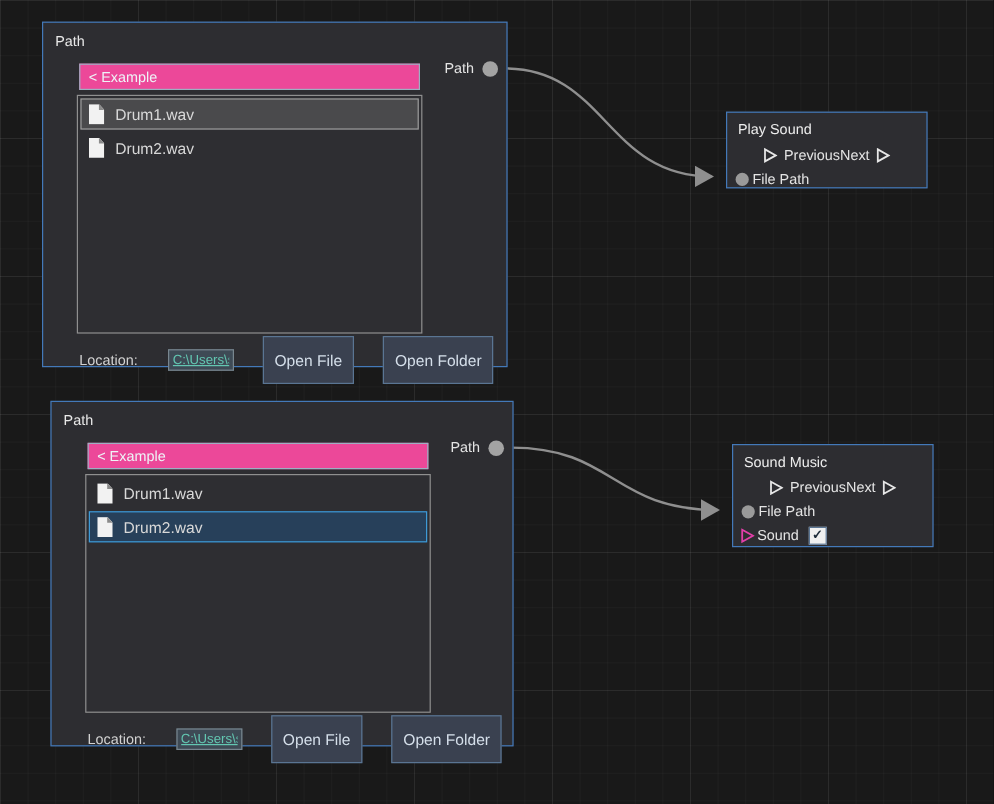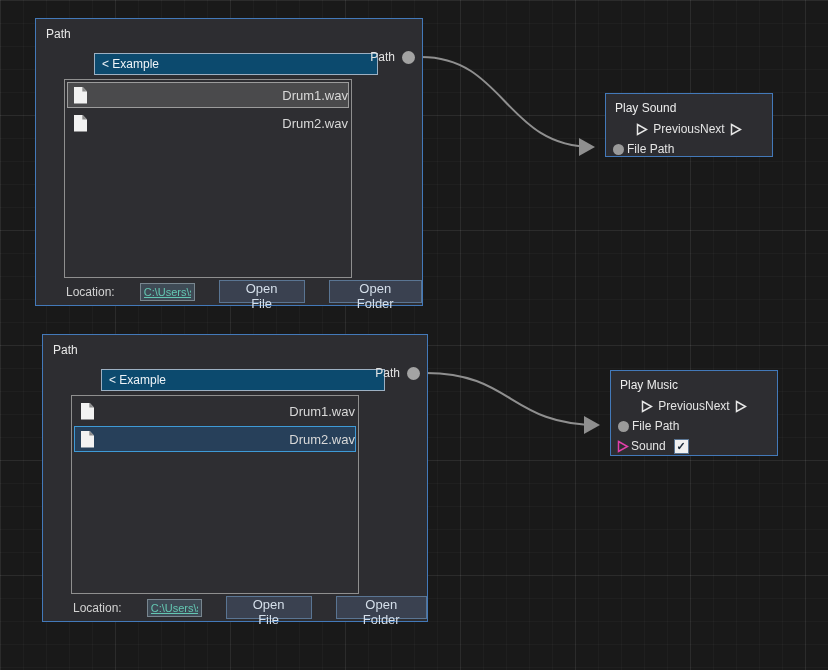--- a/index.html
+++ b/index.html
@@ -18,34 +18,33 @@
 
   .node {
     position:absolute; background:#2d2d31; border:1px solid #4379b9;
     box-sizing:border-box;
   }
   .node-title { color:#e9e9e9; font-size:12px; padding:8px 10px 0; }
 
   
   .dropdown {
     position:absolute; left:30px; top:34px; width:284px; height:22px;
-    background:#0c4a6e; border:1px solid #9db0c2; box-sizing:border-box;
+    background:#ec4899; border:1px solid #9db0c2; box-sizing:border-box;
     color:#eef3f7; font-size:12px; line-height:20px; padding-left:7px;
     cursor:default;
-    margin-left:28px;
   }
   .listbox {
     position:absolute; left:28px; top:60px; width:288px; height:199px;
     border:1px solid #8f8f8f; background:#2e2e32; box-sizing:border-box;
     padding:2px;
   }
   .file-item {
     height:26px; display:flex; align-items:center; gap:9px; padding-left:6px;
     margin-bottom:2px; border:1px solid transparent; box-sizing:border-box;
-    color:#d8d8d8; font-size:13px;justify-content:space-between;
+    color:#d8d8d8; font-size:13px;
   }
   .file-item.selected-gray { background:#4a4a4c; border-color:#9c9c9c; }
   .file-item.selected-blue { background:#27405a; border-color:#3e9ad6; }
   .file-icon {
     width:13px; height:17px; background:#f2f2f2; position:relative;
     clip-path:polygon(0 0, 64% 0, 100% 30%, 100% 100%, 0 100%);
     flex:0 0 auto;
   }
   .file-icon::after {
     content:''; position:absolute; right:0; top:0; width:36%; height:30%;
@@ -55,22 +54,22 @@
     position:absolute; left:30px; top:261px; display:flex; align-items:center;
     gap:24px;
   }
   .loc-label { color:#d2d2d2; font-size:12px; margin-right:1px; }
   .loc-input {
     width:55px; height:18px; background:#3e4a55; border:1px solid #78868f;
     color:#63c7b2; font-size:11px; text-decoration:underline; padding:0 3px;
     font-family:"Liberation Sans", sans-serif; box-sizing:border-box;
   }
   .btn {
-    height:23px; background:#3a4150; border:1px solid #5a7593; color:#d5dfea;
-    font-size:13px; padding:0 26px; font-family:"Liberation Sans", sans-serif;
+    height:40px; background:#3a4150; border:1px solid #5a7593; color:#d5dfea;
+    font-size:13px; padding:0 9px; font-family:"Liberation Sans", sans-serif;
     cursor:pointer;
   }
   .out-port {
     position:absolute; top:31px; right:7px; display:flex; align-items:center;
     gap:7px;
   }
   .port-label { color:#e4e4e4; font-size:12px; }
   .port-dot {
     width:13px; height:13px; background:#a3a3a3; border-radius:50%;
     flex:0 0 auto;
@@ -189,21 +188,21 @@
         </span>
       </span>
     </div>
     <div class="play-row">
       <span class="small-dot"></span>
       <span>File Path</span>
     </div>
   </div>
 
   <div class="node" style="left:610px; top:370px; width:168px; height:86px;">
-    <div class="play-title">Play Music</div>
+    <div class="play-title">Sound Music</div>
     <div class="play-row row-split">
       <span class="pgroup">
         <span class="tri">
           <svg width="12" height="13">
               <polygon points="1.5,1.5 10.5,6.5 1.5,11.5" fill="none" stroke="#e6e6e6" stroke-width="1.5"></polygon>
             </svg>
         </span>
         <span>Previous</span>
       </span>
       <span class="pgroup">

